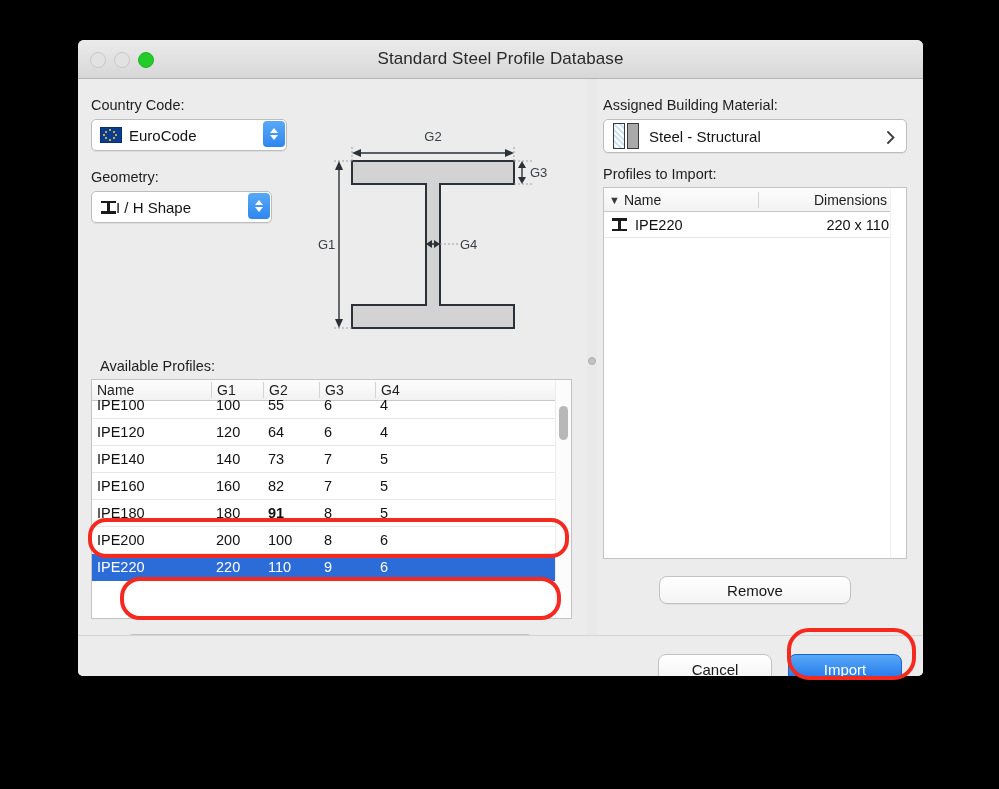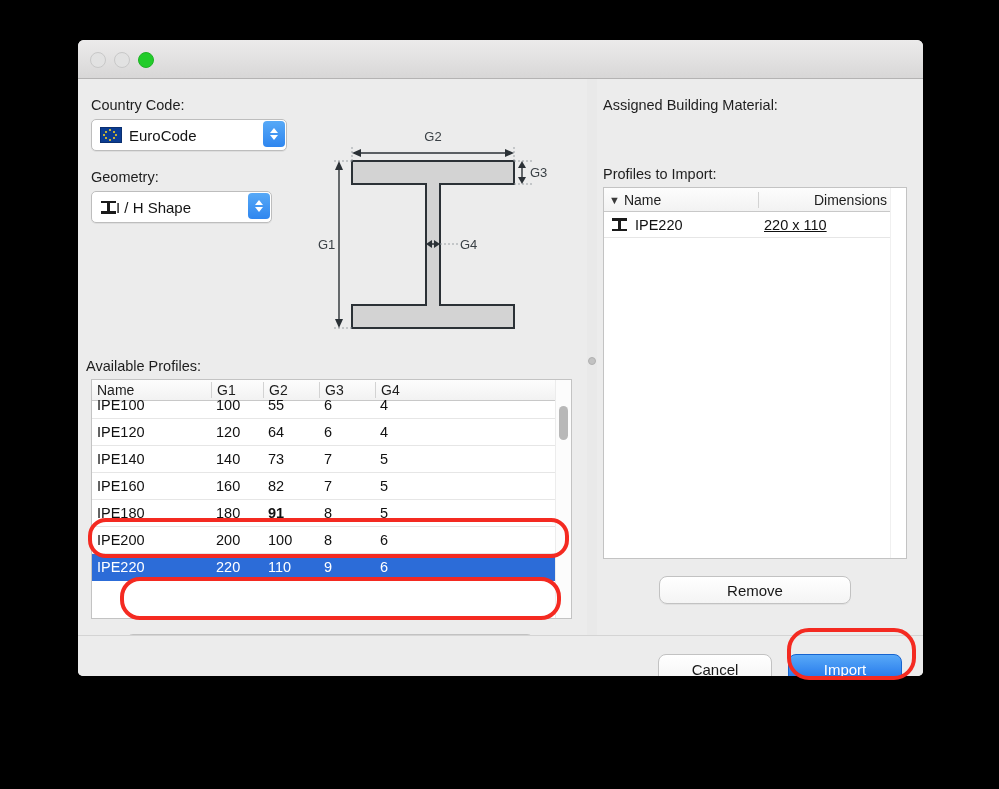--- a/index.html
+++ b/index.html
@@ -192,20 +192,21 @@
 <div class="stage">
 
   <div class="window">
 
     <div class="titlebar">
       <div class="lights">
         <div class="light close"></div>
         <div class="light min"></div>
         <div class="light zoom"></div>
       </div>
+      <div class="title-text">Standard Steel Profile Database</div>
     </div>
 
     <div class="content">
 
       <div class="left-pane">
 
         <div class="label" style="left:13px; top:18px;">Country Code:</div>
 
         <div class="popup" style="left:13px; top:40px; width:196px; padding-left:8px;">
           <div class="euflag">
@@ -285,21 +286,21 @@
             </g>
             <g stroke="#2b3136" stroke-width="1.4">
                 <path d="M118,117 H128"></path>
               </g>
             <polygon points="116,117 122,113 122,121" fill="#2b3136"></polygon>
             <polygon points="130,117 124,113 124,121" fill="#2b3136"></polygon>
             <text x="150" y="122" font-size="13" fill="#3a4045" font-family="Liberation Sans, sans-serif">G4</text>
           </svg>
         </div>
 
-        <div class="label" style="left:8px; top:279px;text-align:center;">Available Profiles:</div>
+        <div class="label" style="left:22px; top:279px;text-align:center;">Available Profiles:</div>
 
         <div class="tablebox" style="left:13px; top:300px; width:481px; height:240px;">
           <div class="thead">
             <div class="th" style="width:119px;">Name</div>
             <div class="th" style="width:52px;">G1</div>
             <div class="th" style="width:56px;">G2</div>
             <div class="th" style="width:56px;">G3</div>
             <div class="th" style="width:69px;">G4</div>
             <div class="th" style="width:96px;"></div>
             <div class="th" style="width:31px;"></div>
@@ -371,20 +372,30 @@
       </div>
 
       <div class="divider">
         <div class="grip"></div>
       </div>
 
       <div class="right-pane">
 
         <div class="label" style="left:6px; top:18px;">Assigned Building Material:</div>
 
+        <div class="popup" style="left:6px; top:40px; width:304px; height:34px; padding-left:9px;">
+          <div class="matswatch">
+            <div class="sw hatch"></div>
+              <div class="sw grey"></div>
+          </div>
+          <span class="pop-label" style="margin-left:10px;">Steel - Structural</span>
+          <svg style="position:absolute; right:11px; top:11px;" width="8" height="13" viewBox="0 0 8 13">
+            <path d="M1,1 L6.5,6.5 L1,12" stroke="#3c3c3c" stroke-width="1.8" fill="none" stroke-linecap="round"></path>
+          </svg>
+        </div>
 
         <div class="label" style="left:6px; top:87px;">Profiles to Import:</div>
 
         <div class="tablebox" style="left:6px; top:108px; width:304px; height:372px;">
           <div class="thead" style="height:24px;">
             <div class="th" style="width:155px; display:flex; align-items:center; gap:4px;">
               <span style="font-size:11px; color:#3a3a3a;">▼</span>
               <span>Name</span>
             </div>
             <div class="th" style="width:134px; text-align:right; padding-right:4px;">Dimensions</div>
@@ -393,21 +404,21 @@
           <div class="tbody" id="import-rows">
               <div class="trow" style="height: 26px;">
                 <div class="td" style="width: 155px; display: flex; align-items: center; gap: 8px; padding-left: 8px;">
                   <div class="ibeam-ico">
                     <i class="tf"></i>
                     <i class="wb"></i>
                     <i class="bf"></i>
                   </div>
                   <span>IPE220</span>
                 </div>
-                <div class="td" style="width: 134px; text-align: left; padding-right: 4px; text-decoration: underline;">220 x 110</div>
+                <div class="td" style="width: 134px; text-align: right; padding-right: 4px;">220 x 110</div>
               </div>
             </div>
           <div class="vscroll" style="background:#fff; border-left:1px solid #f0f0f0;"></div>
         </div>
 
         <div class="btn" style="left:62px; top:497px; width:192px; height:28px;">Remove</div>
       </div>
 
       <div class="footer-sep"></div>
       <div class="footer">

